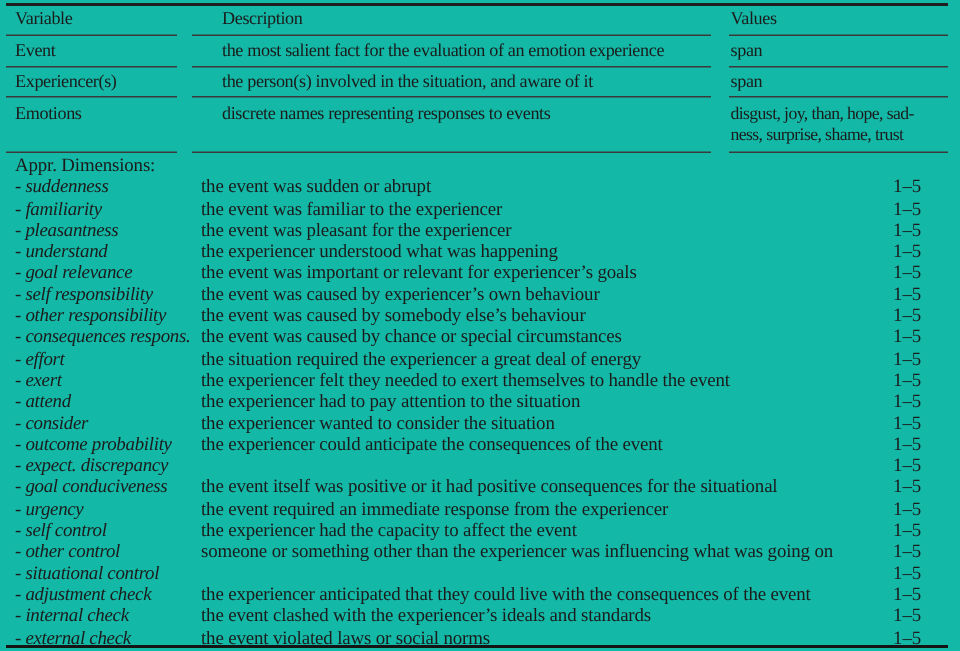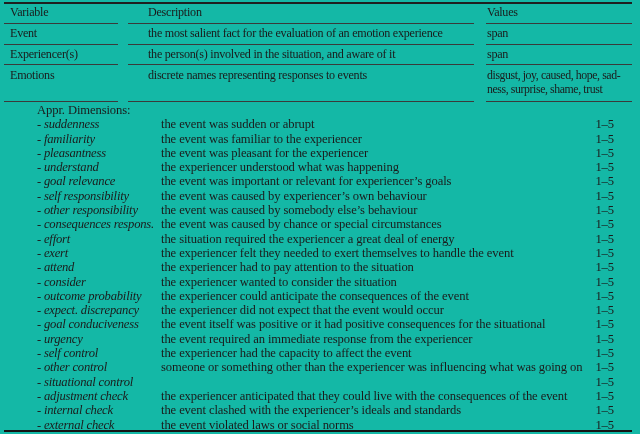--- a/index.html
+++ b/index.html
@@ -31,21 +31,21 @@
   .row-exp    { top:47px; }
   .row-emo    { top:67.5px; }
   .vals-multi { line-height:14.6px; font-size:11.8px; letter-spacing:-0.4px; }
   .vals-multi span { display:block; }
 
   .appr {
     position:absolute; left:0; top:103px; width:640px;
     font-size:12.6px; letter-spacing:-0.1px; line-height:14.3px;
   }
   .appr .arow { display:flex; height:14.3px; padding:0 26px 0 10px; white-space:nowrap; }
-  .appr .aname { width:124px; flex:0 0 124px; font-style:italic; letter-spacing:-0.2px;margin-left:27px; }
+  .appr .aname { width:124px; flex:0 0 124px; font-style:italic; letter-spacing:-0.2px; }
   .appr .aname.plain { font-style:normal; letter-spacing:-0.1px; }
   .appr .adesc { flex:1 1 auto; overflow:visible; }
   .appr .aval { margin-left:auto; }
 </style>
 </head>
 <body>
 
 <div class="page">
 
   <div class="rule full thick-top"></div>
@@ -83,21 +83,21 @@
   <div class="segrule r-exp">
     <span class="seg c1"></span>
       <span class="seg c2"></span>
       <span class="seg c3"></span>
   </div>
 
   <div class="trow row-emo">
     <span class="c1">Emotions</span>
     <span class="c2">discrete names representing responses to events</span>
     <span class="c3 vals-multi">
-      <span>disgust, joy, caused, hope, sad-</span>
+      <span>disgust, joy, than, hope, sad-</span>
       <span>ness, surprise, shame, trust</span>
     </span>
   </div>
 
   <div class="segrule r-emo">
     <span class="seg c1"></span>
       <span class="seg c2"></span>
       <span class="seg c3"></span>
   </div>
 
@@ -165,21 +165,20 @@
         <span class="adesc">the experiencer wanted to consider the situation</span>
         <span class="aval">1–5</span>
       </div>
     <div class="arow">
         <span class="aname">- outcome probability</span>
         <span class="adesc">the experiencer could anticipate the consequences of the event</span>
         <span class="aval">1–5</span>
       </div>
     <div class="arow">
         <span class="aname">- expect. discrepancy</span>
-        <span class="adesc">the experiencer did not expect that the event would occur</span>
         <span class="aval">1–5</span>
       </div>
     <div class="arow">
         <span class="aname">- goal conduciveness</span>
         <span class="adesc">the event itself was positive or it had positive consequences for the situational</span>
         <span class="aval">1–5</span>
       </div>
     <div class="arow">
         <span class="aname">- urgency</span>
         <span class="adesc">the event required an immediate response from the experiencer</span>

